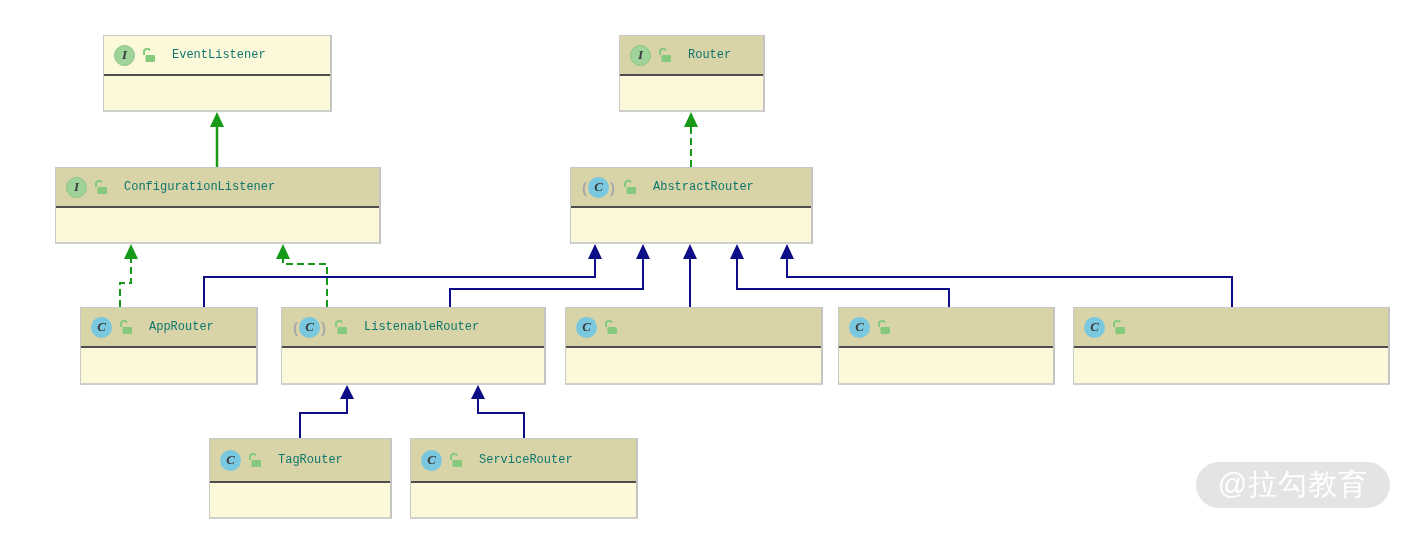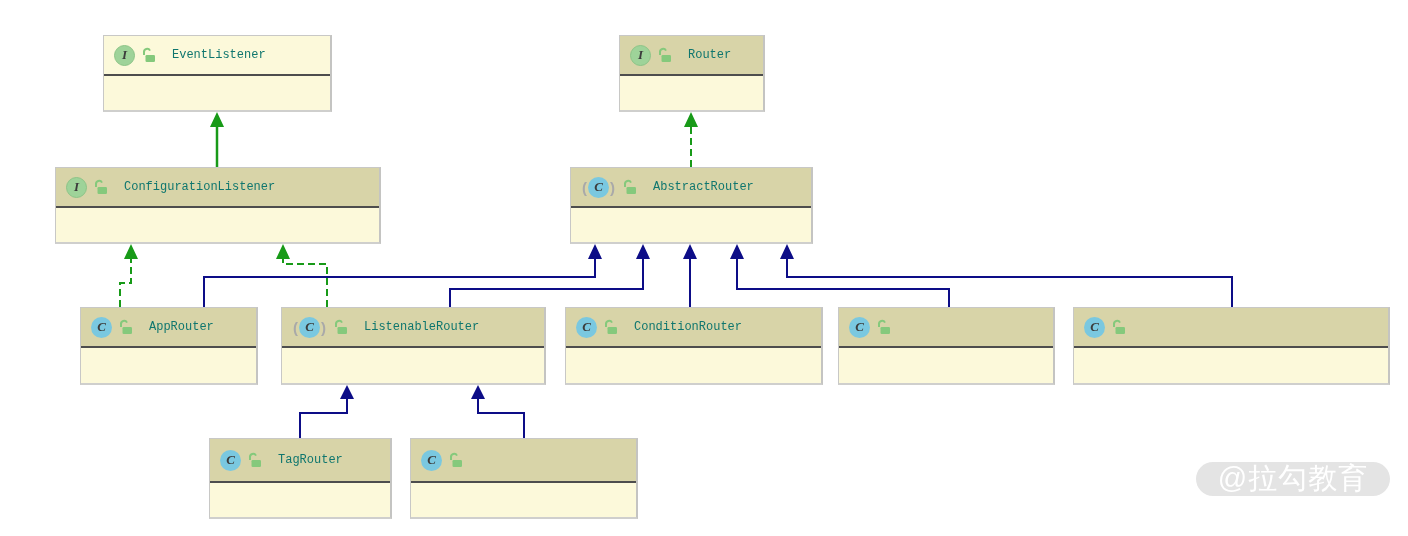--- a/index.html
+++ b/index.html
@@ -49,21 +49,21 @@
   .ci.cls{background:#7ac8e0;}
   .paren{
     font-family:"Liberation Sans","DejaVu Sans",sans-serif;
     font-size:15px;color:#a9a9a9;font-weight:bold;
     margin:0 1px;
   }
   .lock{margin-left:6px;display:inline-flex;flex:0 0 auto;}
   #watermark{
     position:absolute;
     left:1196px;top:462px;
-    width:194px;height:34px;
+    width:194px;height:46px;
     background:#e4e4e4;
     border-radius:25px;
     display:flex;align-items:center;justify-content:center;
     font-family:"Liberation Sans","DejaVu Sans",sans-serif;
     font-size:29px;
     color:#ffffff;
     letter-spacing:1px;
   }
 </style>
 </head>
@@ -247,21 +247,20 @@
           <span class="ci cls">
             <i>C</i>
           </span>
         </span>
       <span class="lock">
         <svg width="16" height="16" viewBox="0 0 16 16">
             <path d="M3,8 L3,5.5 A3.2,3.2 0 0 1 9,3.6" fill="none" stroke="#85c97c" stroke-width="2"></path>
             <rect x="4.5" y="8" width="9.5" height="7" rx="1.2" fill="#85c97c"></rect>
           </svg>
       </span>
-      <span class="title">ConditionRouter</span>
     </div>
     <div class="members"></div>
   </div>
 
   <div class="node" style="left:838px;top:307px;width:217px;height:78px;">
     <div class="hdr">
       <span class="ci-wrap">
           <span class="ci cls">
             <i>C</i>
           </span>
@@ -317,19 +316,20 @@
           <span class="ci cls">
             <i>C</i>
           </span>
         </span>
       <span class="lock">
         <svg width="16" height="16" viewBox="0 0 16 16">
             <path d="M3,8 L3,5.5 A3.2,3.2 0 0 1 9,3.6" fill="none" stroke="#85c97c" stroke-width="2"></path>
             <rect x="4.5" y="8" width="9.5" height="7" rx="1.2" fill="#85c97c"></rect>
           </svg>
       </span>
+      <span class="title">ServiceRouter</span>
     </div>
     <div class="members"></div>
   </div>
 
   <div id="watermark">@拉勾教育</div>
 
 </div>
 
 </body></html>

